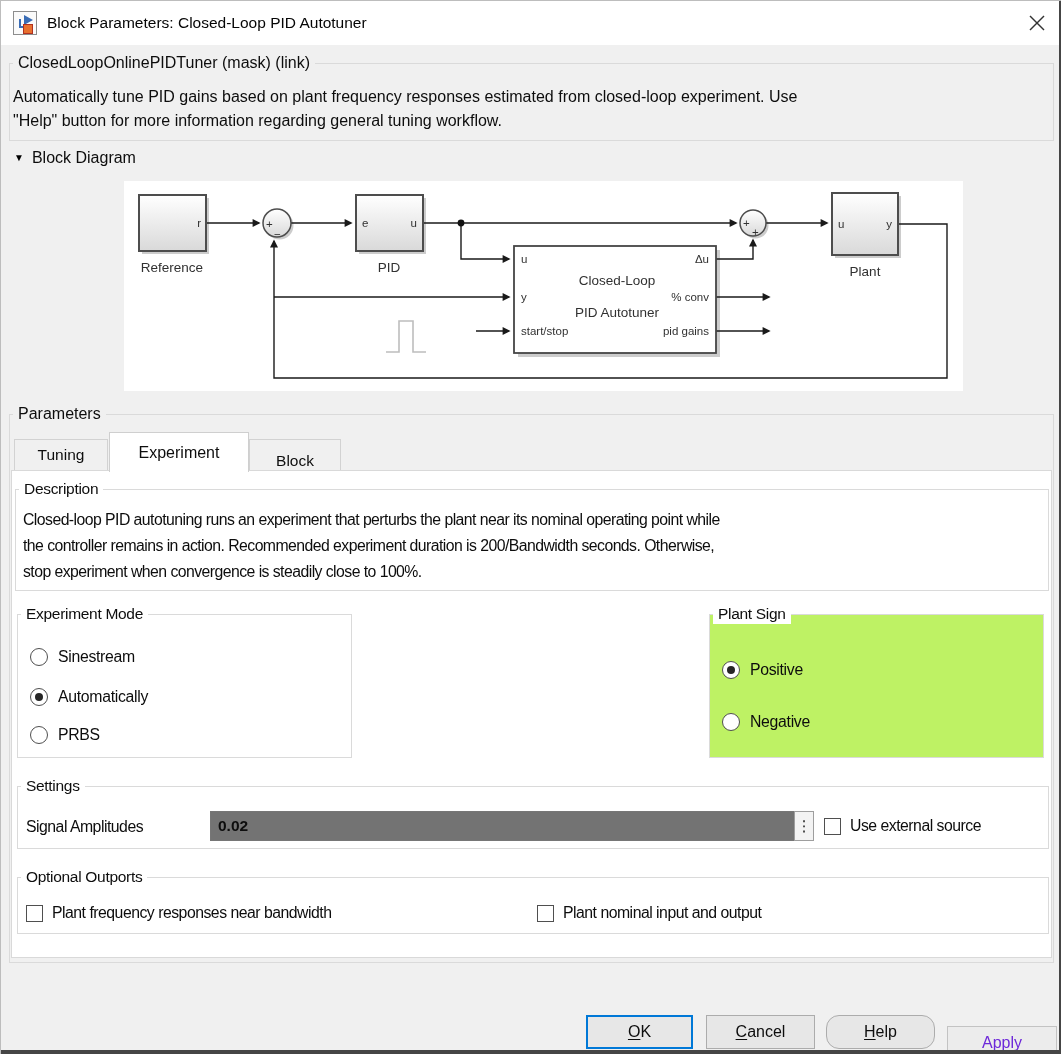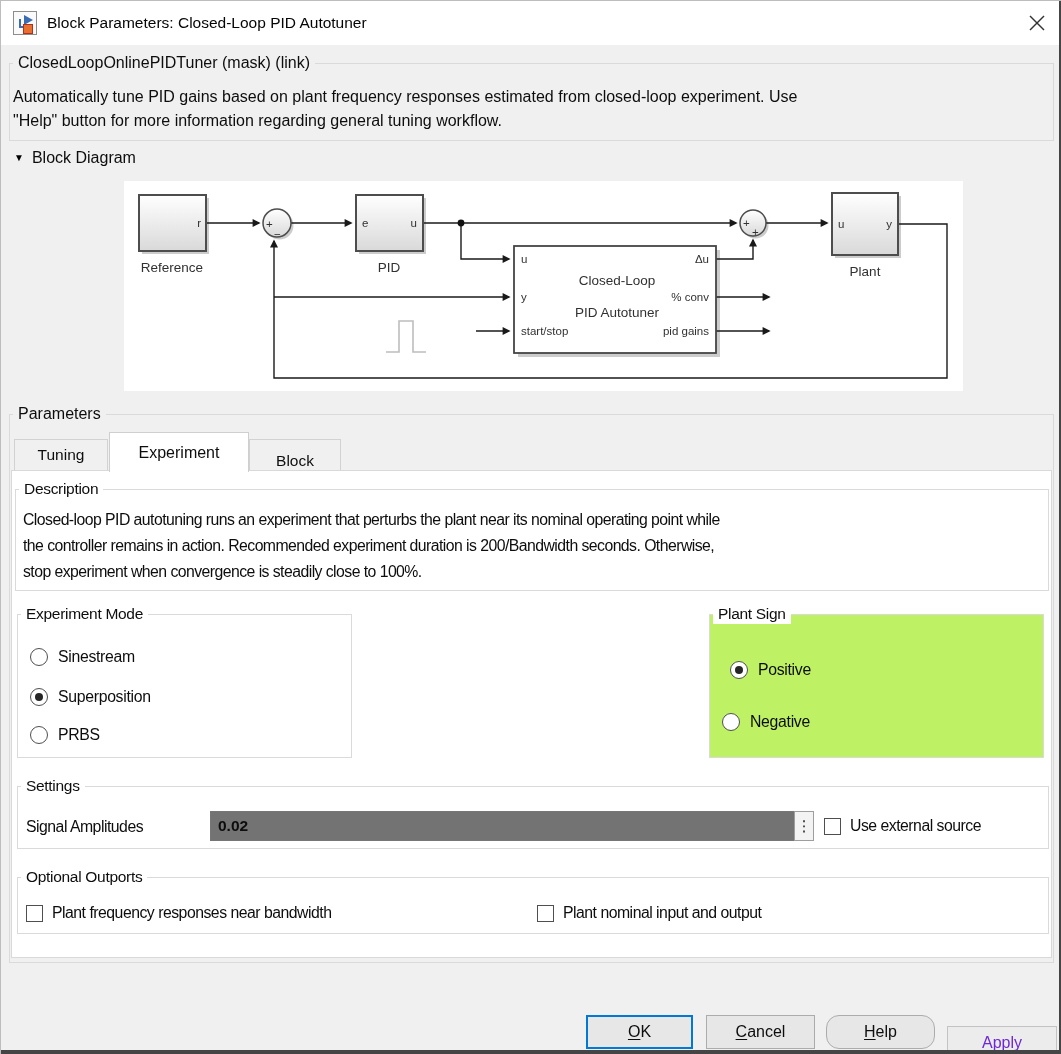--- a/index.html
+++ b/index.html
@@ -211,32 +211,32 @@
   <div class="groupbox white" style="left:16px;top:613px;width:335px;height:144px;z-index:2;background:#fff;">
     <span class="gb-label">Experiment Mode</span>
     <div class="radio-row" style="left:12px;top:32px;">
       <span class="radio"></span>
       <span class="opt-label">Sinestream</span>
     </div>
     <div class="radio-row on" style="left:12px;top:72px;">
       <span class="radio">
           <span class="dot"></span>
         </span>
-      <span class="opt-label">Superposition</span>
+      <span class="opt-label">Automatically</span>
     </div>
     <div class="radio-row" style="left:12px;top:110px;">
       <span class="radio"></span>
       <span class="opt-label">PRBS</span>
     </div>
   </div>
 
 
   <div class="groupbox white" style="left:708px;top:613px;width:335px;height:144px;z-index:2;background:#bef264;">
     <span class="gb-label">Plant Sign</span>
-    <div class="radio-row on" style="left:20px;top:45px;">
+    <div class="radio-row on" style="left:12px;top:45px;">
       <span class="radio">
           <span class="dot"></span>
         </span>
       <span class="opt-label">Positive</span>
     </div>
     <div class="radio-row" style="left:12px;top:97px;">
       <span class="radio"></span>
       <span class="opt-label">Negative</span>
     </div>
   </div>

